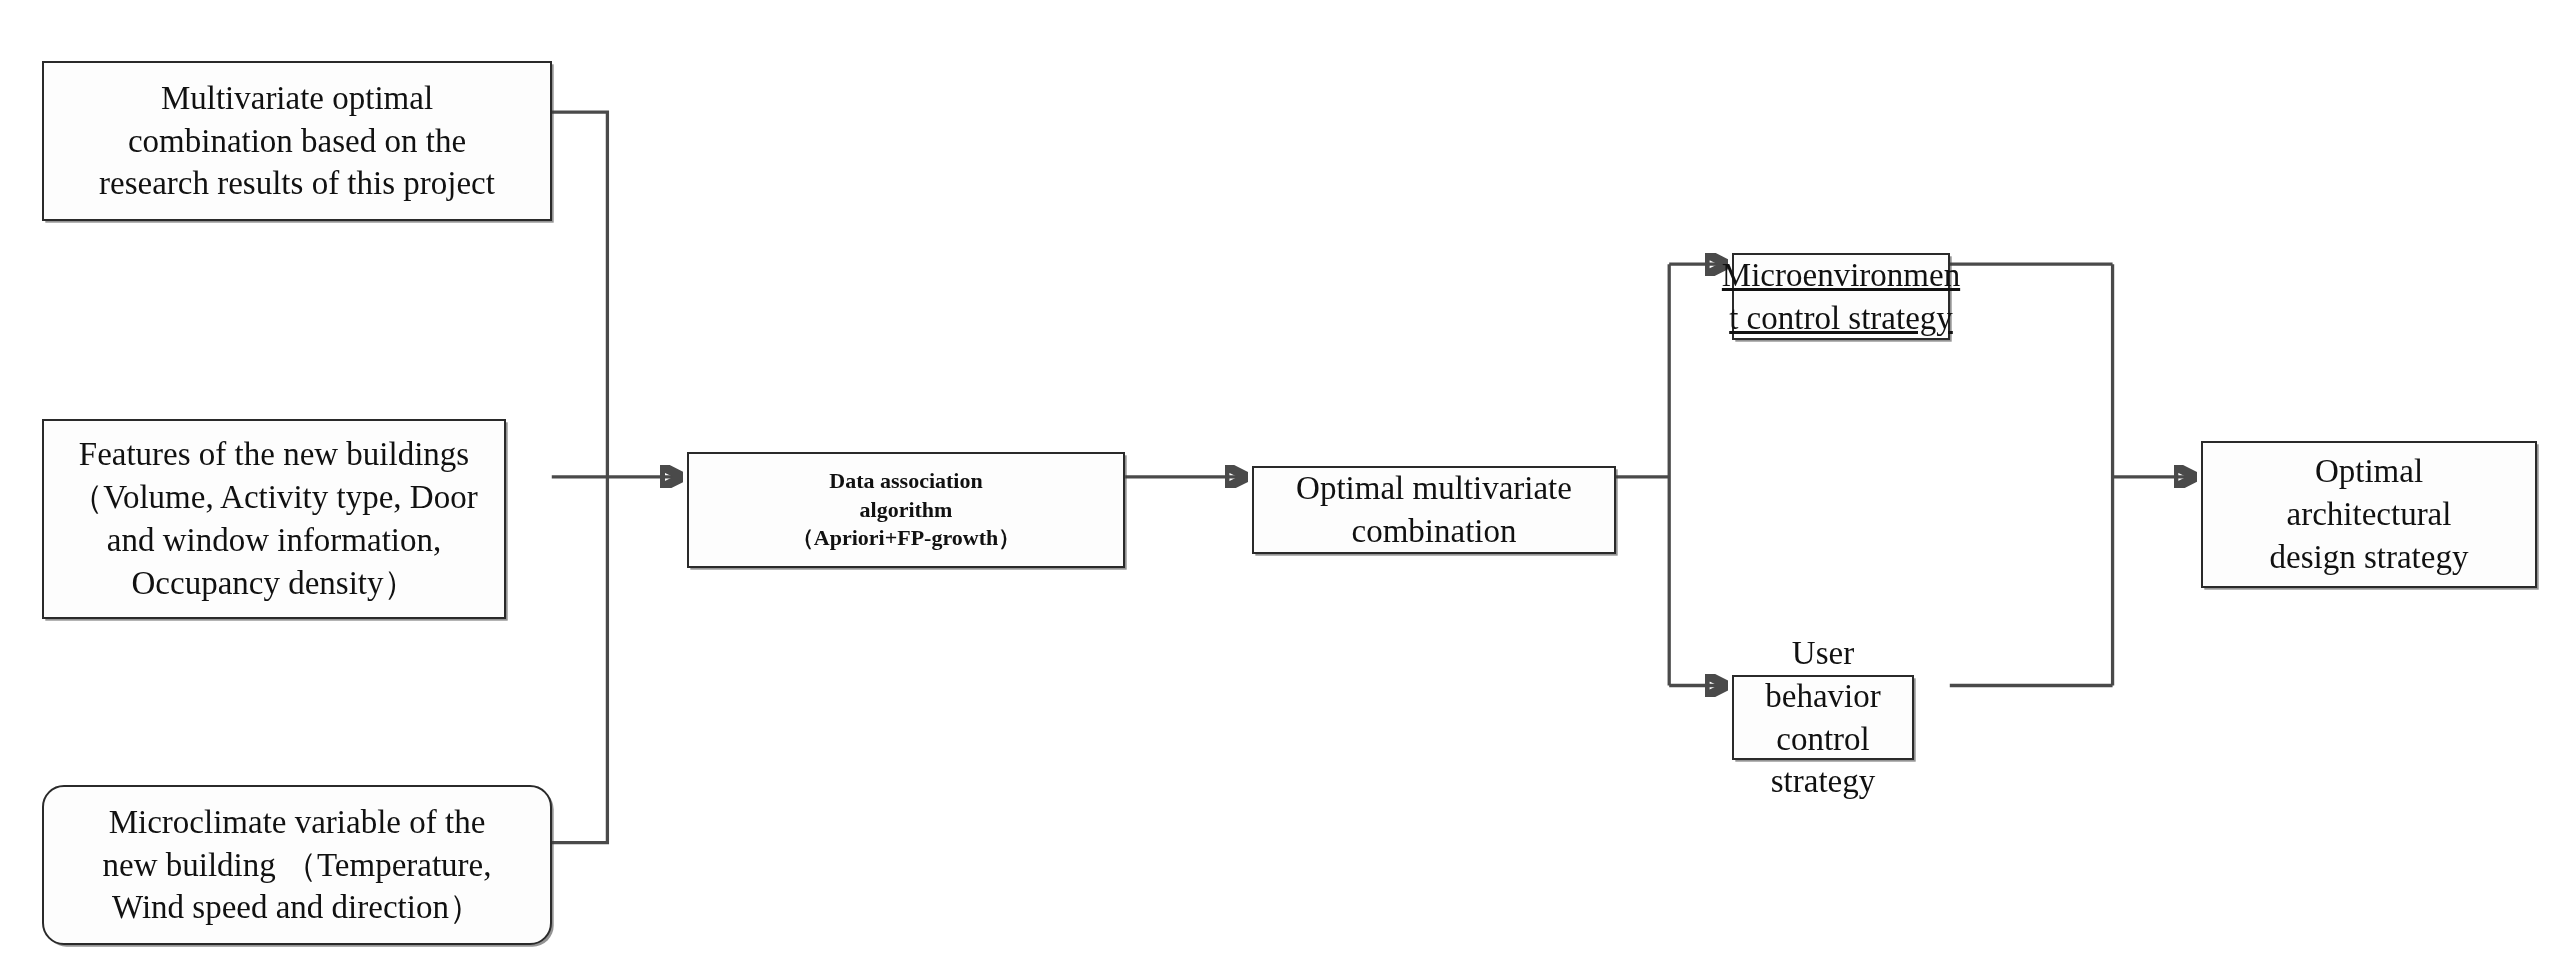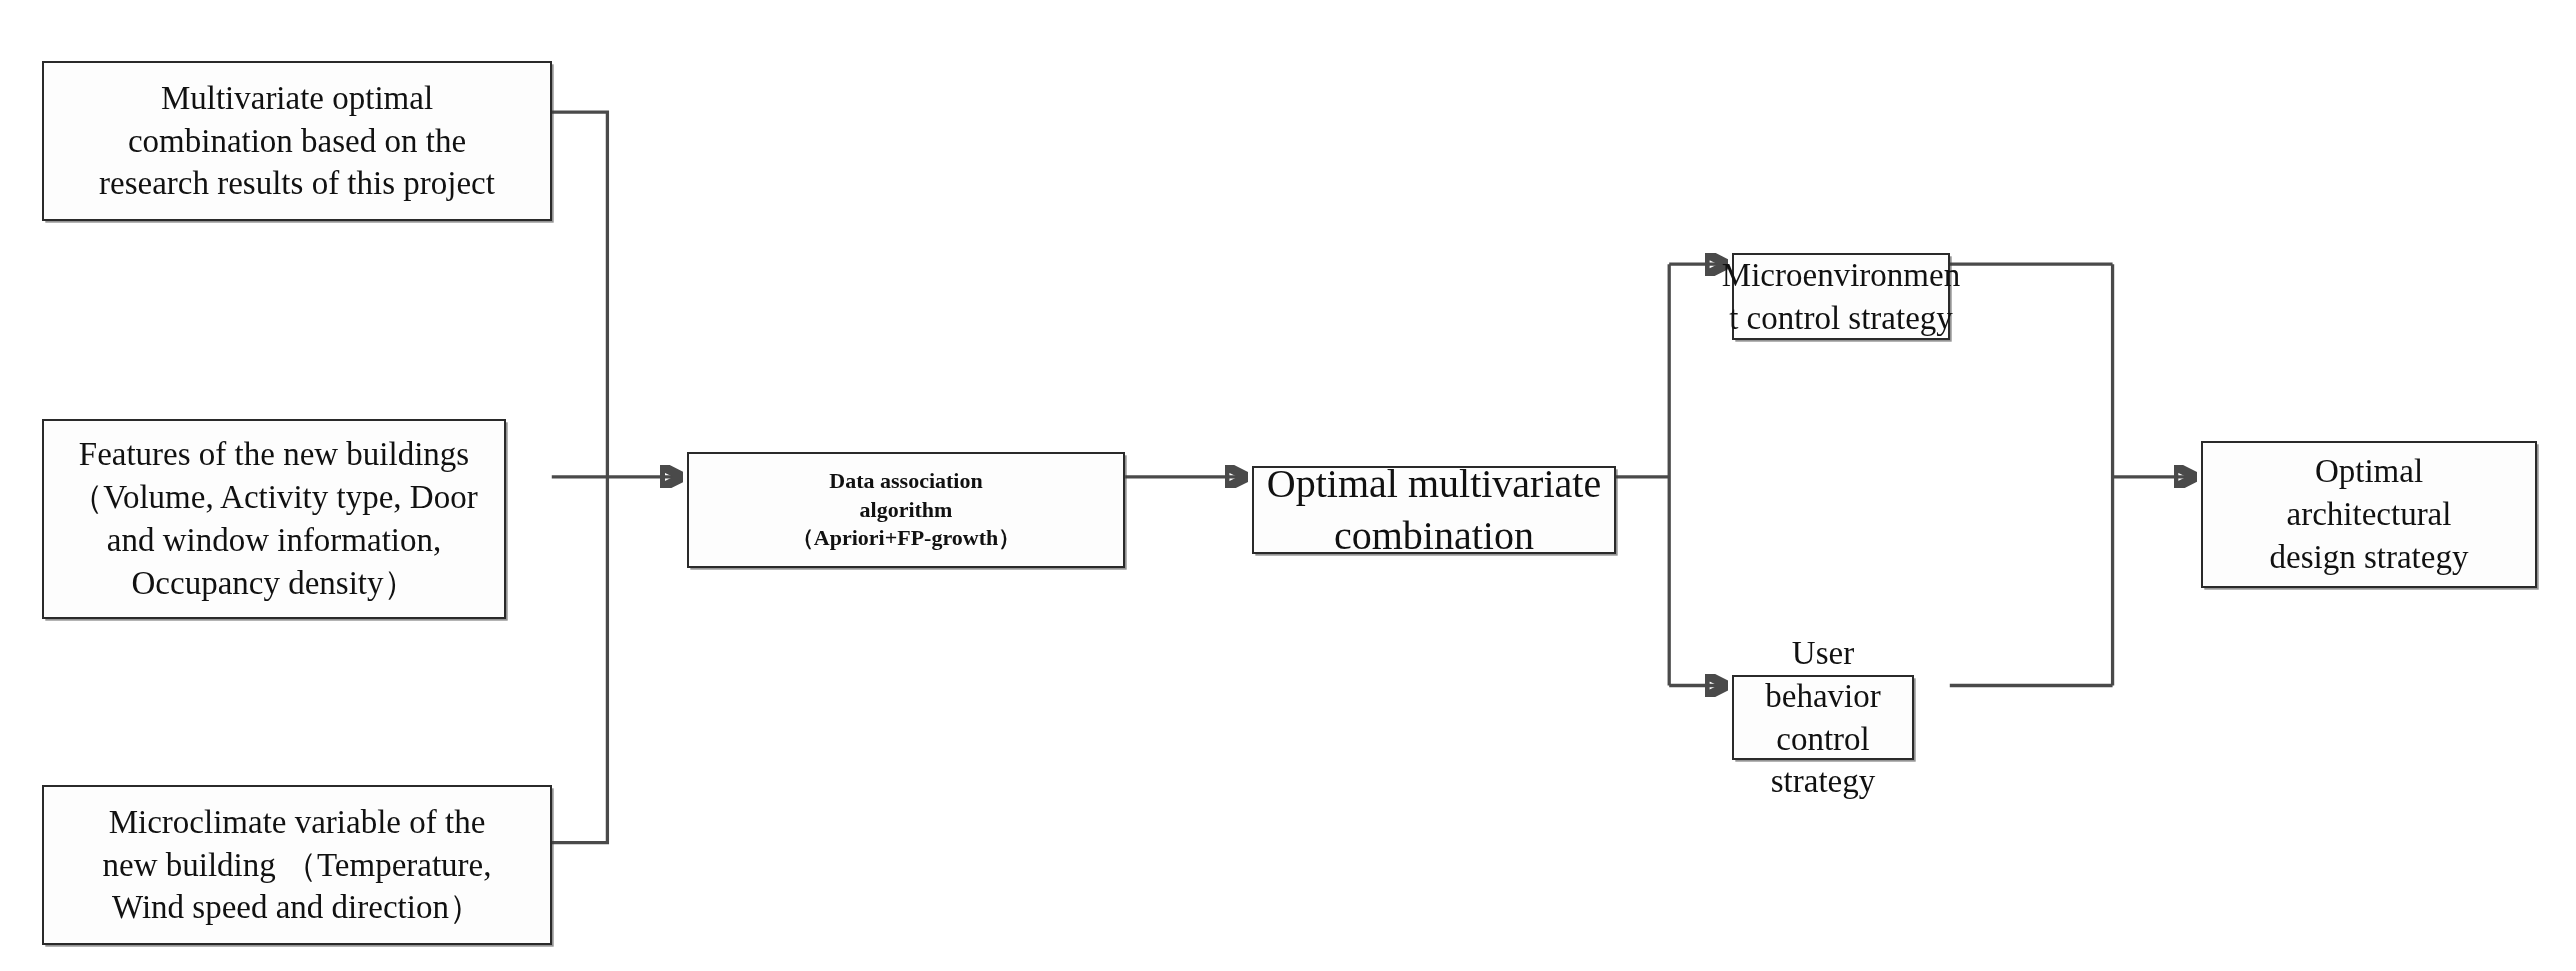--- a/index.html
+++ b/index.html
@@ -8,24 +8,24 @@
   #canvas{position:relative;width:2576px;height:971px;background:#fff;}
 
   .node{position:absolute;box-sizing:border-box;background:#fdfdfd;
         border:2.5px solid #2a2a2a;display:flex;align-items:center;
         justify-content:center;text-align:center;line-height:1.30;
         box-shadow:2.5px 2.5px 0 -0.8px rgba(60,60,60,.55);margin-top:32px;}
   .node .txt{display:block;padding:0 8.2px;white-space:pre-line;}
 
   .n1{left:42px;  top:29px;   width:510px; height:160px; font-size:33px;}
   .n2{left:42px;  top:387px;  width:464px; height:200px; font-size:33px;}
-  .n3{left:42px;  top:753px;  width:510px; height:160px; font-size:33px;}
+  .n3{left:42px;  top:753px;  width:510px; height:160px; font-size:33px;border-radius:22px;}
   .n4{left:687px; top:420px;  width:438px; height:116px; font-size:22px;font-weight:bold;}
-  .n5{left:1252px;top:434px;  width:364px; height:88px; font-size:40px;}
-  .n6{left:1732px;top:221px;  width:218px; height:87px; font-size:33px;}
+  .n5{left:1252px;top:434px;  width:364px; height:88px; font-size:33px;}
+  .n6{left:1732px;top:221px;  width:218px; height:87px; font-size:33px;text-decoration:underline;}
   .n7{left:1732px;top:643px;  width:182px; height:85px; font-size:33px;}
   .n8{left:2201px;top:409px;  width:336px; height:147px; font-size:33px;}
 
   svg.wires{position:absolute;left:0;top:0;width:2576px;height:971px;
             pointer-events:none;}
   svg.wires line, svg.wires path{stroke:#4a4a4a;stroke-width:4;fill:none;}
 </style>
 </head>
 <body>
 

